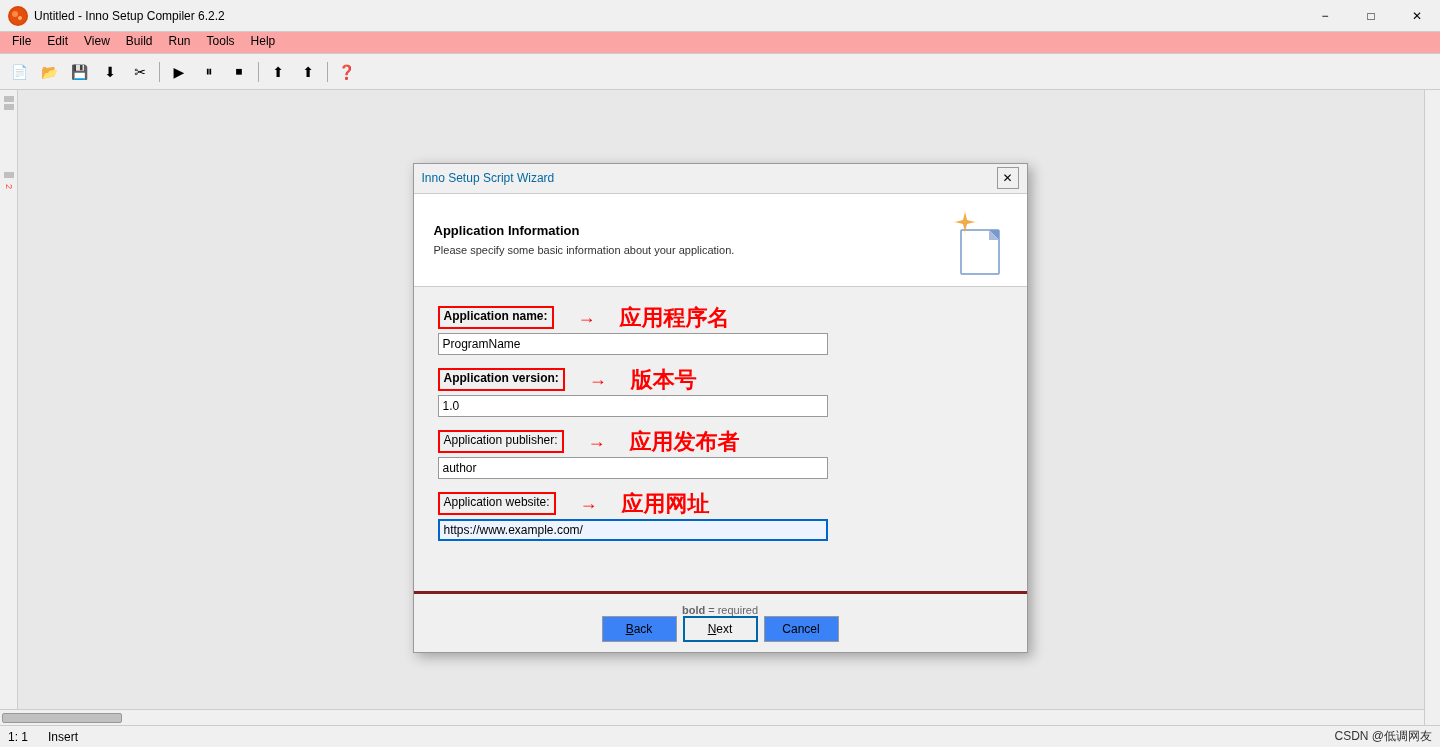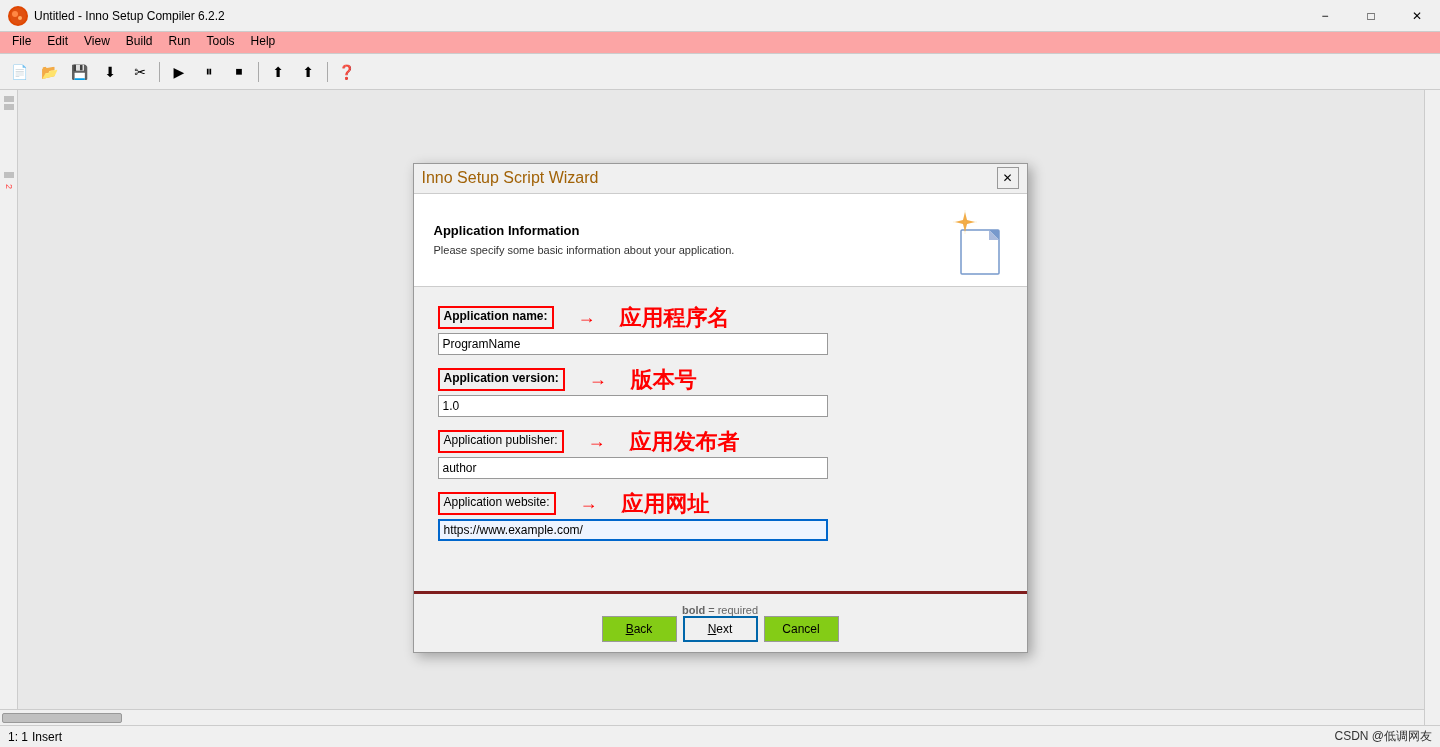--- a/index.html
+++ b/index.html
@@ -149,23 +149,23 @@
     .dialog-titlebar {
       background: #f0f0f0;
       height: 30px;
       display: flex;
       align-items: center;
       padding: 0 8px;
       border-bottom: 1px solid #ccc;
       justify-content: space-between;
     }
     .dialog-title {
-      font-size: 16px;
+      font-size: 12px;
       font-weight: normal;
-      color: #a16207;
+      color: #0369a1;
     }
     .dialog-close-btn {
       width: 22px;
       height: 22px;
       border: 1px solid #999;
       background: #f0f0f0;
       cursor: pointer;
       display: flex;
       align-items: center;
       justify-content: center;
@@ -282,21 +282,21 @@
       font-weight: bold;
     }
     .footer-buttons {
       display: flex;
       gap: 6px;
     }
     .footer-btn {
       min-width: 75px;
       height: 26px;
       border: 1px solid #999;
-      background: #84cc16;
+      background: #3b82f6;
       padding: 0 12px;
       font-size: 12px;
       cursor: pointer;
       display: flex;
       align-items: center;
       justify-content: center;
     }
     .footer-btn.primary {
       border: 2px solid #0066aa;
       background: #f0f0f0;
@@ -313,21 +313,21 @@
       background: #f0f0f0;
       border-top: 1px solid #ccc;
       display: flex;
       align-items: center;
       padding: 0 8px;
       font-size: 12px;
       justify-content: space-between;
     }
     .statusbar-left {
       display: flex;
-      gap: 4px;
+      gap: 20px;
     }
     .statusbar-right {
       color: #333;
     }
 
     
     .hscroll {
       position: absolute;
       bottom: 22px;
       left: 0;

